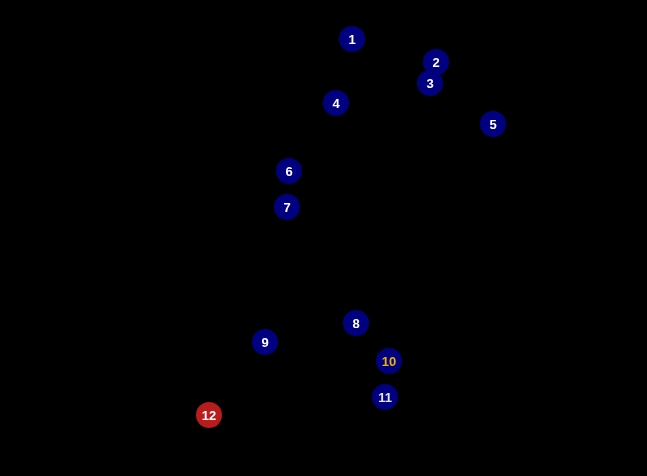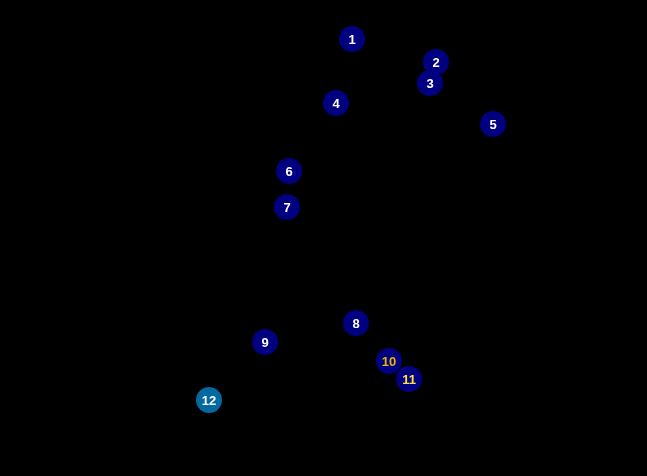--- a/index.html
+++ b/index.html
@@ -37,15 +37,15 @@
     <div class="som-marker" style="left: 339px; top: 26px; width: 26px; height: 26px; background: rgb(0, 0, 128); color: rgb(255, 255, 255);">1</div>
     <div class="som-marker" style="left: 423px; top: 49px; width: 26px; height: 26px; background: rgb(0, 0, 128); color: rgb(255, 255, 255);">2</div>
     <div class="som-marker" style="left: 417px; top: 70px; width: 26px; height: 26px; background: rgb(0, 0, 128); color: rgb(255, 255, 255);">3</div>
     <div class="som-marker" style="left: 323px; top: 90px; width: 26px; height: 26px; background: rgb(0, 0, 128); color: rgb(255, 255, 255);">4</div>
     <div class="som-marker" style="left: 480px; top: 111px; width: 26px; height: 26px; background: rgb(0, 0, 128); color: rgb(255, 255, 255);">5</div>
     <div class="som-marker" style="left: 276px; top: 158px; width: 26px; height: 26px; background: rgb(0, 0, 128); color: rgb(255, 255, 255);">6</div>
     <div class="som-marker" style="left: 274px; top: 194px; width: 26px; height: 26px; background: rgb(0, 0, 128); color: rgb(255, 255, 255);">7</div>
     <div class="som-marker" style="left: 343px; top: 310px; width: 26px; height: 26px; background: rgb(0, 0, 128); color: rgb(255, 255, 255);">8</div>
     <div class="som-marker" style="left: 252px; top: 329px; width: 26px; height: 26px; background: rgb(0, 0, 128); color: rgb(255, 255, 255);">9</div>
     <div class="som-marker" style="left: 376px; top: 348px; width: 26px; height: 26px; background: rgb(0, 0, 128); color: #eab308;">10</div>
-    <div class="som-marker" style="left: 372px; top: 366px; width: 26px; height: 26px; background: rgb(0, 0, 128); color: #fde047; margin-left: 24px;">11</div>
-    <div class="som-marker" style="left: 196px; top: 387px; width: 26px; height: 26px; background: #0369a1; color: rgb(255, 255, 255);">12</div>
+    <div class="som-marker" style="left: 372px; top: 384px; width: 26px; height: 26px; background: rgb(0, 0, 128); color: #e5e5e5;">11</div>
+    <div class="som-marker" style="left: 196px; top: 402px; width: 26px; height: 26px; background: #b91c1c; color: rgb(255, 255, 255);">12</div>
   </div>
 
 </body></html>

